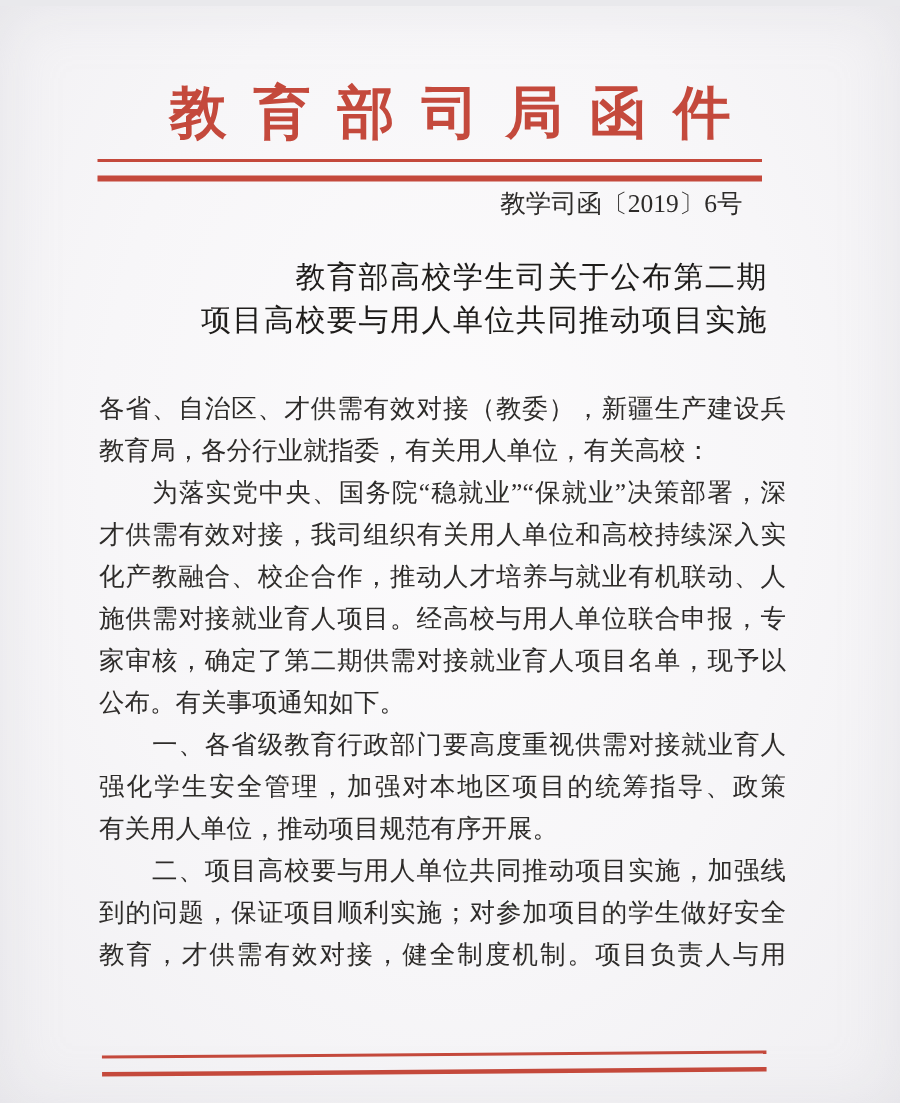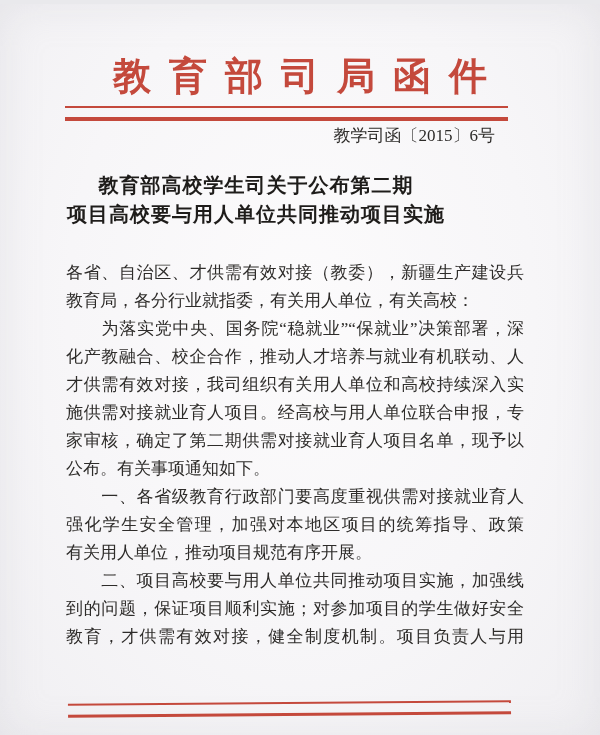--- a/index.html
+++ b/index.html
@@ -67,23 +67,23 @@
     font-size: 17px;
     color: #2d2b29;
     white-space: nowrap;
   }
 
   .notice-title {
     position: absolute;
     top: 167px;
     left: 0;
     width: 512px;
-    text-align: center;
+    text-align: right;
     font-size: 20px;
-    font-weight: bold;
+    font-weight: normal;
     letter-spacing: 1px;
     line-height: 29px;
     color: #1e1c1a;
   }
 
   .body-text {
     position: absolute;
     top: 255px;
     left: 66px;
     width: 458px;
@@ -104,33 +104,33 @@
 </style>
 </head>
 <body>
 
 <div class="page">
 
   <div class="letterhead scan">教育部司局函件</div>
 
   <div class="rule rule-top"></div>
 
-  <div class="doc-number scan">教学司函〔2015〕6号</div>
+  <div class="doc-number scan">教学司函〔2019〕6号</div>
 
   <div class="notice-title scan">
     <div>教育部高校学生司关于公布第二期</div>
     <div>项目高校要与用人单位共同推动项目实施</div>
   </div>
 
   <div class="body-text scan">
     <div class="line full">各省、自治区、才供需有效对接（教委），新疆生产建设兵团</div>
     <div class="line">教育局，各分行业就指委，有关用人单位，有关高校：</div>
     <div class="line full">　　为落实党中央、国务院“稳就业”“保就业”决策部署，深</div>
+    <div class="line full">才供需有效对接，我司组织有关用人单位和高校持续深入实</div>
     <div class="line full">化产教融合、校企合作，推动人才培养与就业有机联动、人</div>
-    <div class="line full">才供需有效对接，我司组织有关用人单位和高校持续深入实</div>
     <div class="line full">施供需对接就业育人项目。经高校与用人单位联合申报，专</div>
     <div class="line full">家审核，确定了第二期供需对接就业育人项目名单，现予以</div>
     <div class="line">公布。有关事项通知如下。</div>
     <div class="line full">　　一、各省级教育行政部门要高度重视供需对接就业育人</div>
     <div class="line full">强化学生安全管理，加强对本地区项目的统筹指导、政策</div>
     <div class="line">有关用人单位，推动项目规范有序开展。</div>
     <div class="line full">　　二、项目高校要与用人单位共同推动项目实施，加强线</div>
     <div class="line full">到的问题，保证项目顺利实施；对参加项目的学生做好安全</div>
     <div class="line full">教育，才供需有效对接，健全制度机制。项目负责人与用</div>
   </div>

